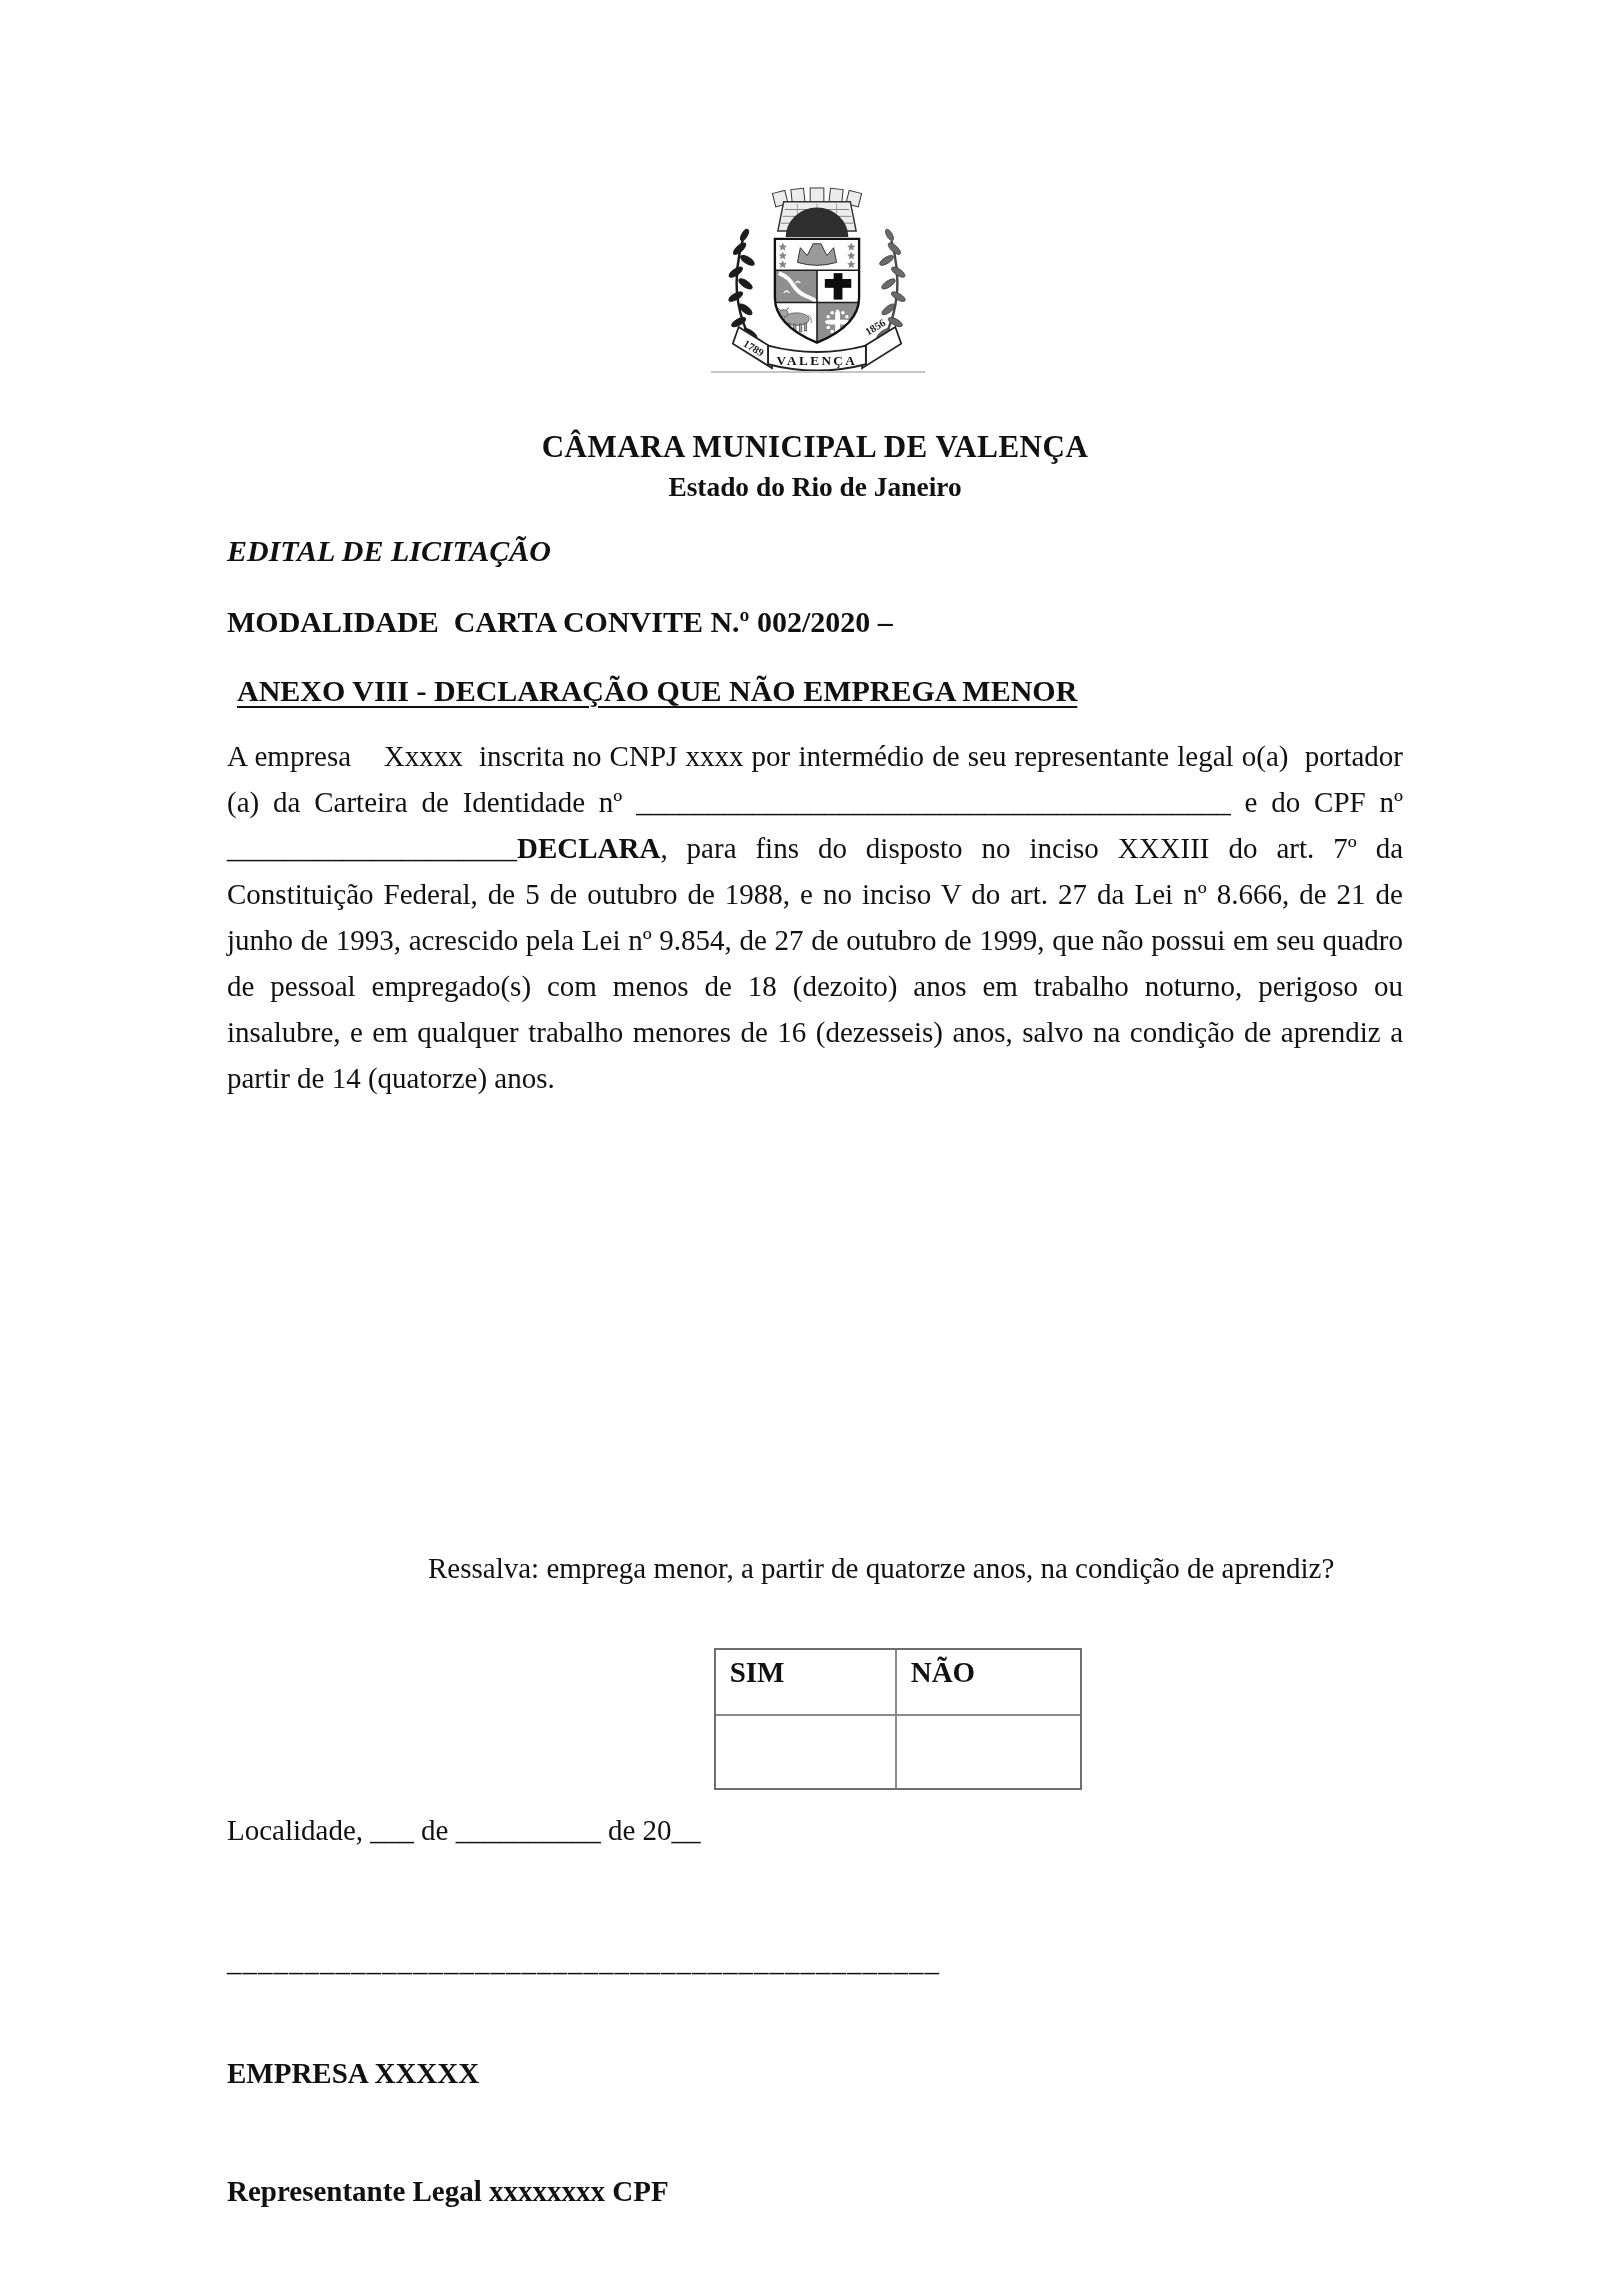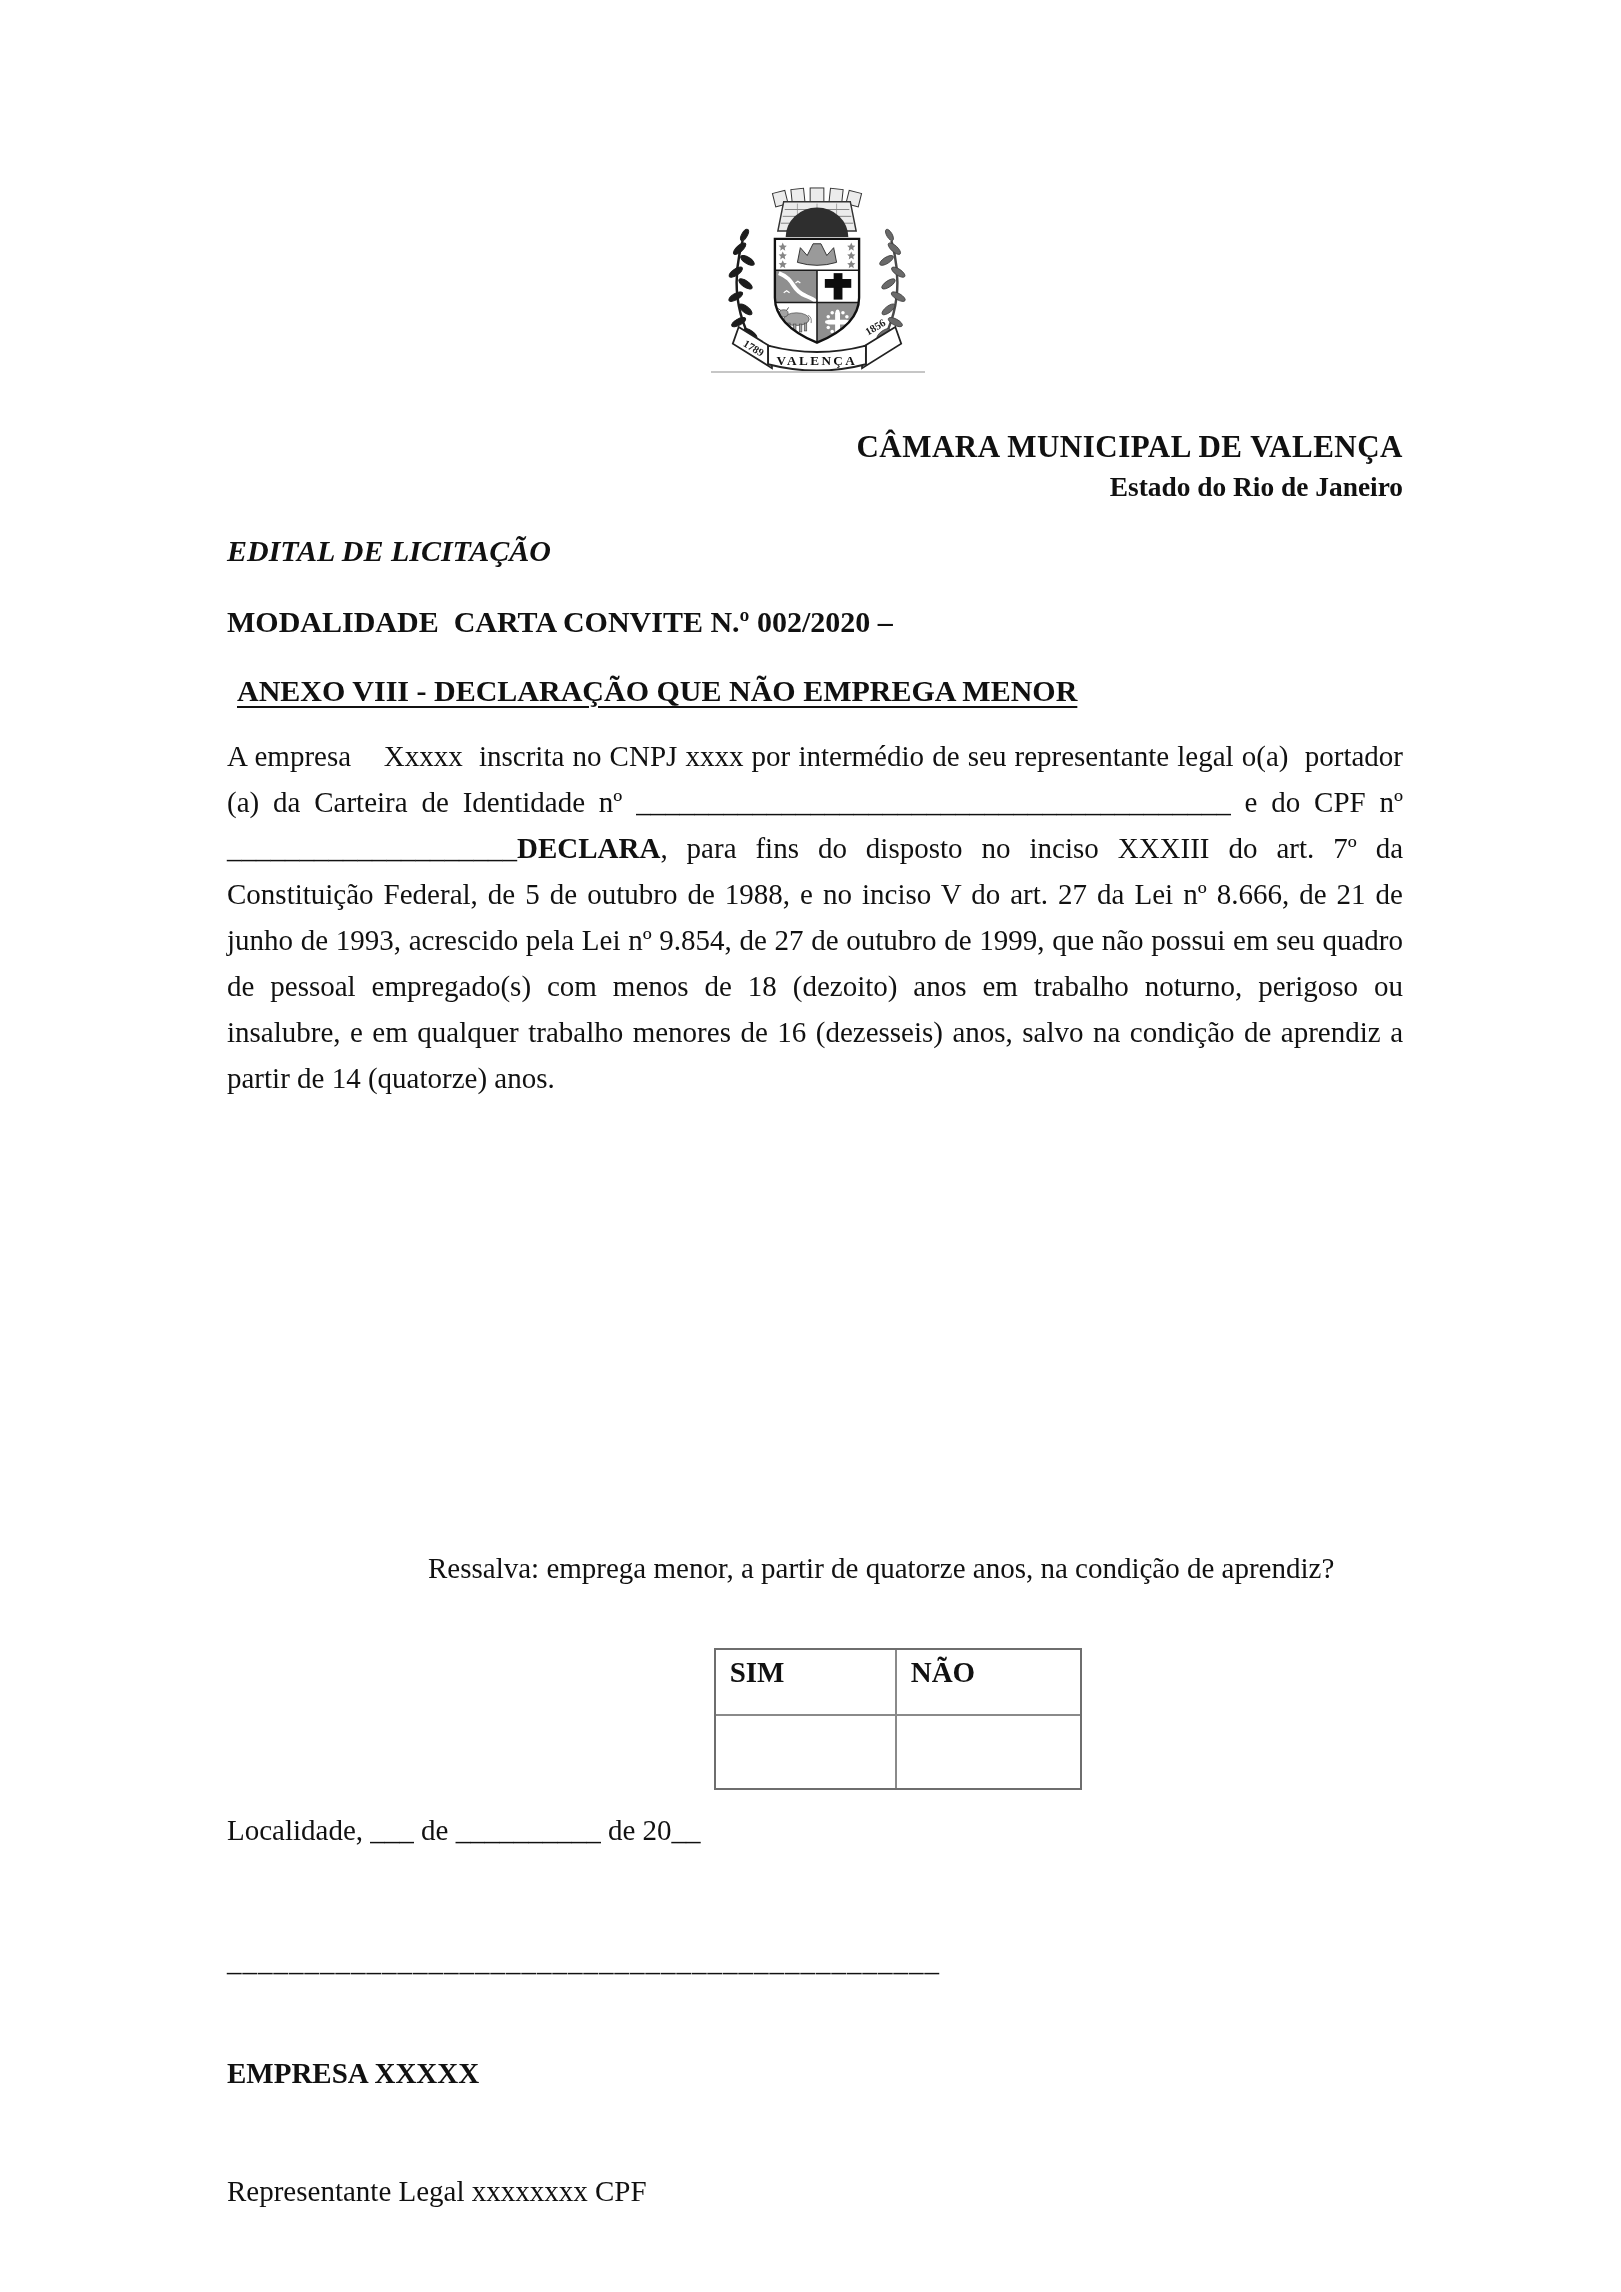--- a/index.html
+++ b/index.html
@@ -2,21 +2,21 @@
 <html><head>
 <meta charset="utf-8">
 <style>
   html,body{margin:0;padding:0;background:#888;}
   .page{
     position:relative;width:1621px;height:2293px;background:#ffffff;
     font-family:"Liberation Serif","DejaVu Serif",serif;color:#111;
     margin:0 auto;overflow:hidden;
   }
   .abs{position:absolute;}
-  .center-col{left:227px;width:1176px;text-align:right;}
+  .center-col{left:227px;width:1176px;text-align:center;}
   .org-title{top:429px;font-size:31px;font-weight:bold;letter-spacing:0.5px;}
   .org-state{top:472px;font-size:27.4px;font-weight:bold;}
   .h1{left:227px;font-size:30px;font-weight:bold;white-space:pre;}
   .h-edital{top:534px;font-style:italic;}
   .h-modalidade{top:605px;}
   .h-anexo{top:674px;left:237px;text-decoration:underline;text-decoration-thickness:2px;text-underline-offset:4.9px;}
   .declaration{
     left:227px;top:733px;width:1176px;
     font-size:29px;line-height:46px;text-align:justify;
   }
@@ -43,21 +43,21 @@
     grid-template-columns:181px 1fr;grid-template-rows:66px 1fr;
     font-size:29px;font-weight:bold;
   }
   .choice-sim{border-right:2px solid #8a8a8a;border-bottom:2px solid #8a8a8a;padding:5.9px 13.7px;}
   .choice-nao{border-bottom:2px solid #8a8a8a;padding:5.9px 13.7px;}
   .choice-sim-empty{border-right:2px solid #8a8a8a;}
   .line-text{left:227px;font-size:29px;white-space:pre;margin-top:16px;}
   .localidade{top:1798px;}
   .sig-line{top:1929px;letter-spacing:1px;}
   .empresa-line{top:2041px;font-weight:bold;}
-  .rep-line{top:2159px;font-weight:normal;}
+  .rep-line{top:2159px;font-weight:bold;}
   svg text{font-family:"Liberation Serif","DejaVu Serif",serif;}
 </style>
 </head>
 <body>
 
 <div class="page">
 
   <svg class="abs" style="left:709px;top:186px;" width="216" height="188" viewBox="0 0 220 192">
     <defs>
       <clipPath id="sh">

